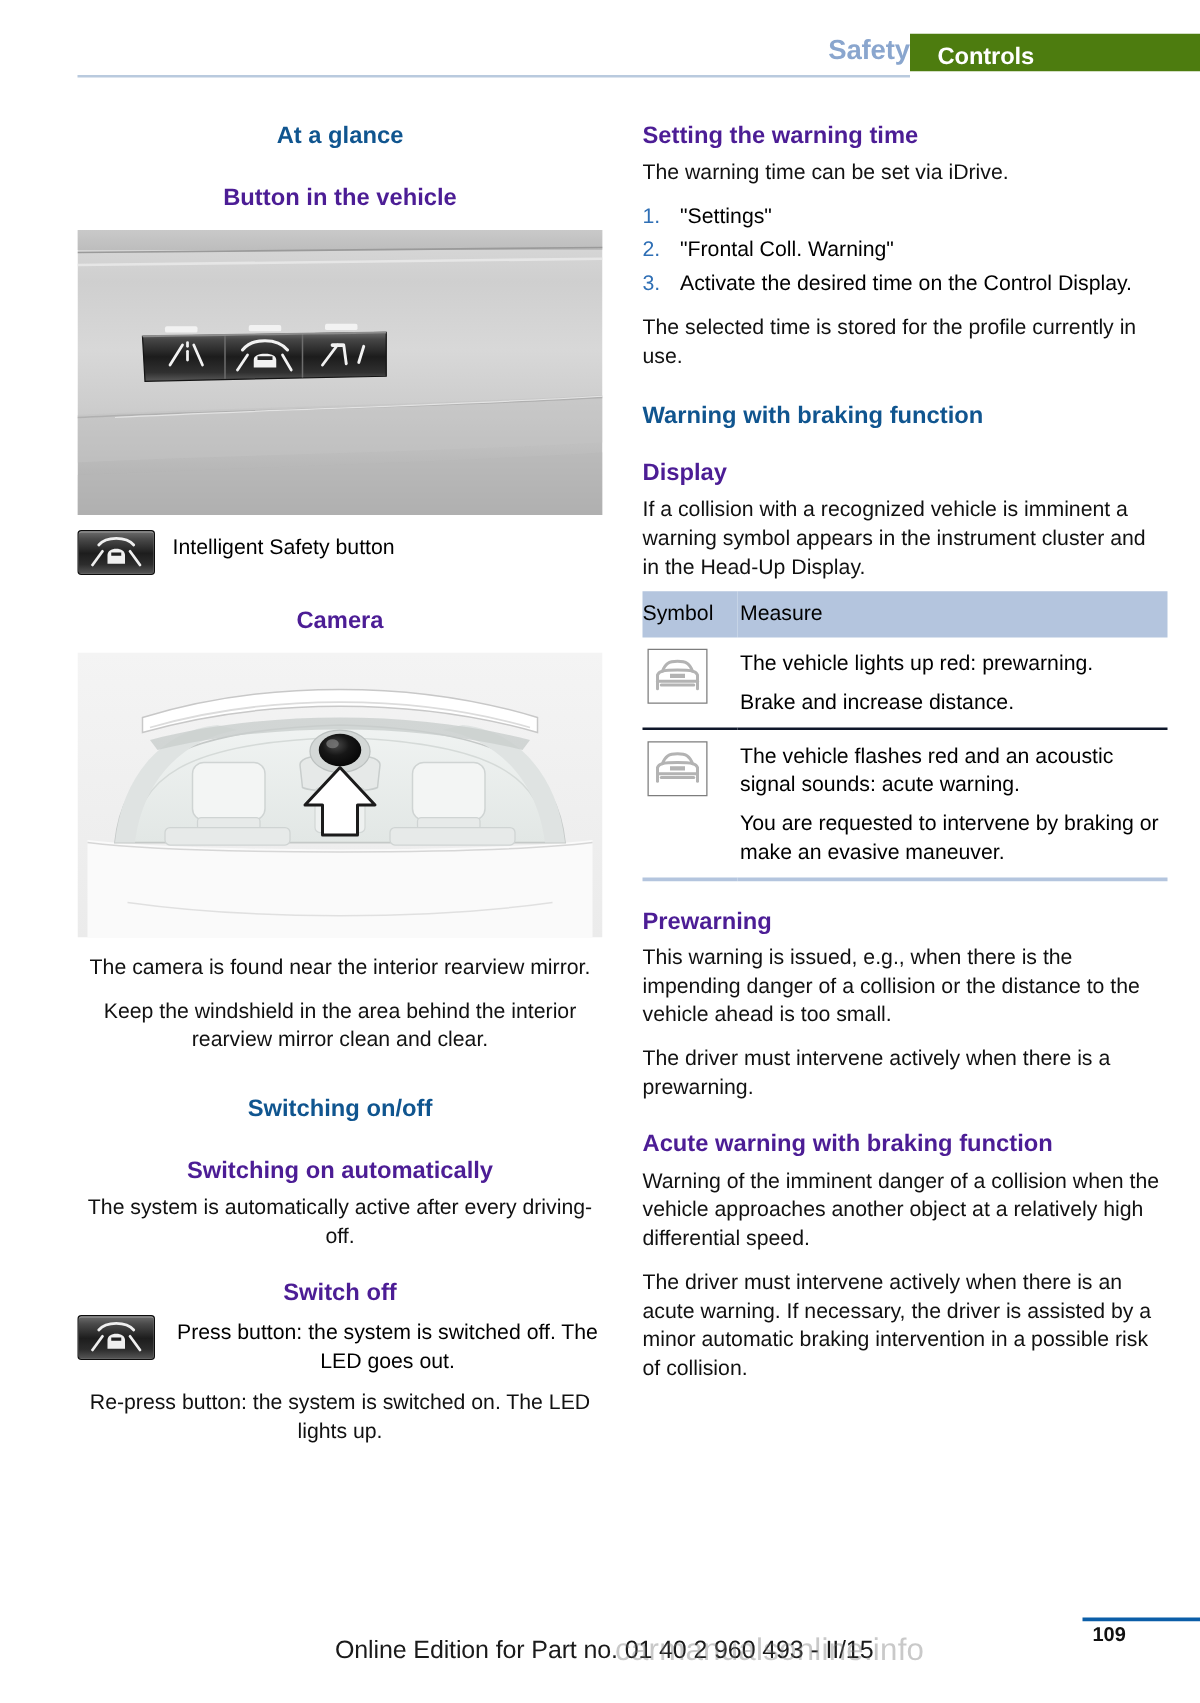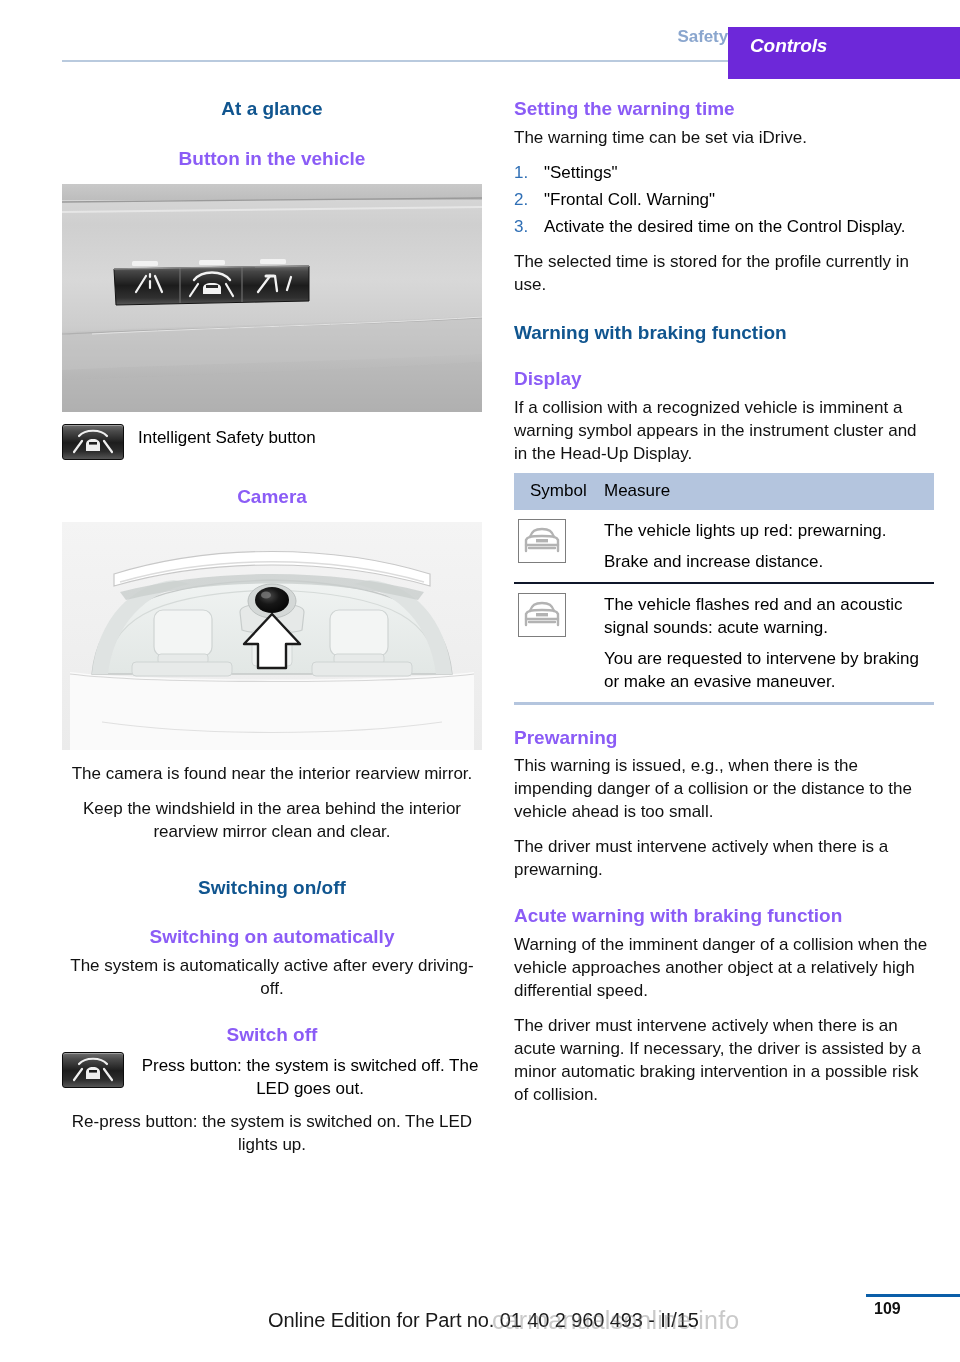--- a/index.html
+++ b/index.html
@@ -28,33 +28,32 @@
     left: 62px;
     top: 60px;
     width: 666px;
     height: 2px;
     background: #b9cade;
   }
   .header-tab-inactive {
     position: absolute;
     right: 232px;
     top: 27px;
-    font-size: 17px;
+    font-size: 22px;
     font-weight: bold;
     color: #8aa6ce;
     letter-spacing: -0.1px;
   }
   .header-tab-active {
     position: absolute;
     left: 728px;
     top: 27px;
     width: 232px;
-    height: 52px;
-    background: #6d28d9;
-    font-style: italic;
+    height: 30px;
+    background: #4d7c0f;
   }
   .header-tab-active span {
     position: absolute;
     left: 22px;
     top: 8px;
     font-size: 19px;
     font-weight: bold;
     color: #ffffff;
     letter-spacing: -0.1px;
   }
@@ -72,21 +71,21 @@
   h1.h-main {
     font-size: 19px;
     font-weight: bold;
     color: #10558f;
     margin: 0 0 28px 0;
     line-height: 1.15;
   }
   h2.h-sub {
     font-size: 19px;
     font-weight: bold;
-    color: #8b5cf6;
+    color: #4c1d95;
     margin: 0 0 14px 0;
     line-height: 1.15;
   }
   h2.h-sub.tight { margin-bottom: 6px; }
   h1.h-main.spaced-top { margin-top: 34px; }
 
   
   p.body {
     font-size: 17px;
     line-height: 23px;
@@ -160,21 +159,21 @@
     margin: 4px 0 0 0;
     border-collapse: collapse;
   }
   .tbl .thead-row td {
     background: #b4c5de;
     font-size: 17px;
     line-height: 23px;
     padding: 6px 0 8px 0;
     vertical-align: top;
   }
-  .tbl .thead-row td.c1 { width: 72px; padding-left: 16px; }
+  .tbl .thead-row td.c1 { width: 72px; padding-left: 0; }
   .tbl .thead-row td.c2 { padding-left: 2px; }
   .tbl tbody td {
     font-size: 17px;
     line-height: 23px;
     vertical-align: top;
     padding: 9px 0 9px 0;
     border-bottom: 2px solid #0f172a;
   }
   .tbl tbody tr:last-child td { border-bottom: 3px solid #b4c5de; }
   .tbl tbody td.c1 { width: 72px; padding-left: 4px; }

